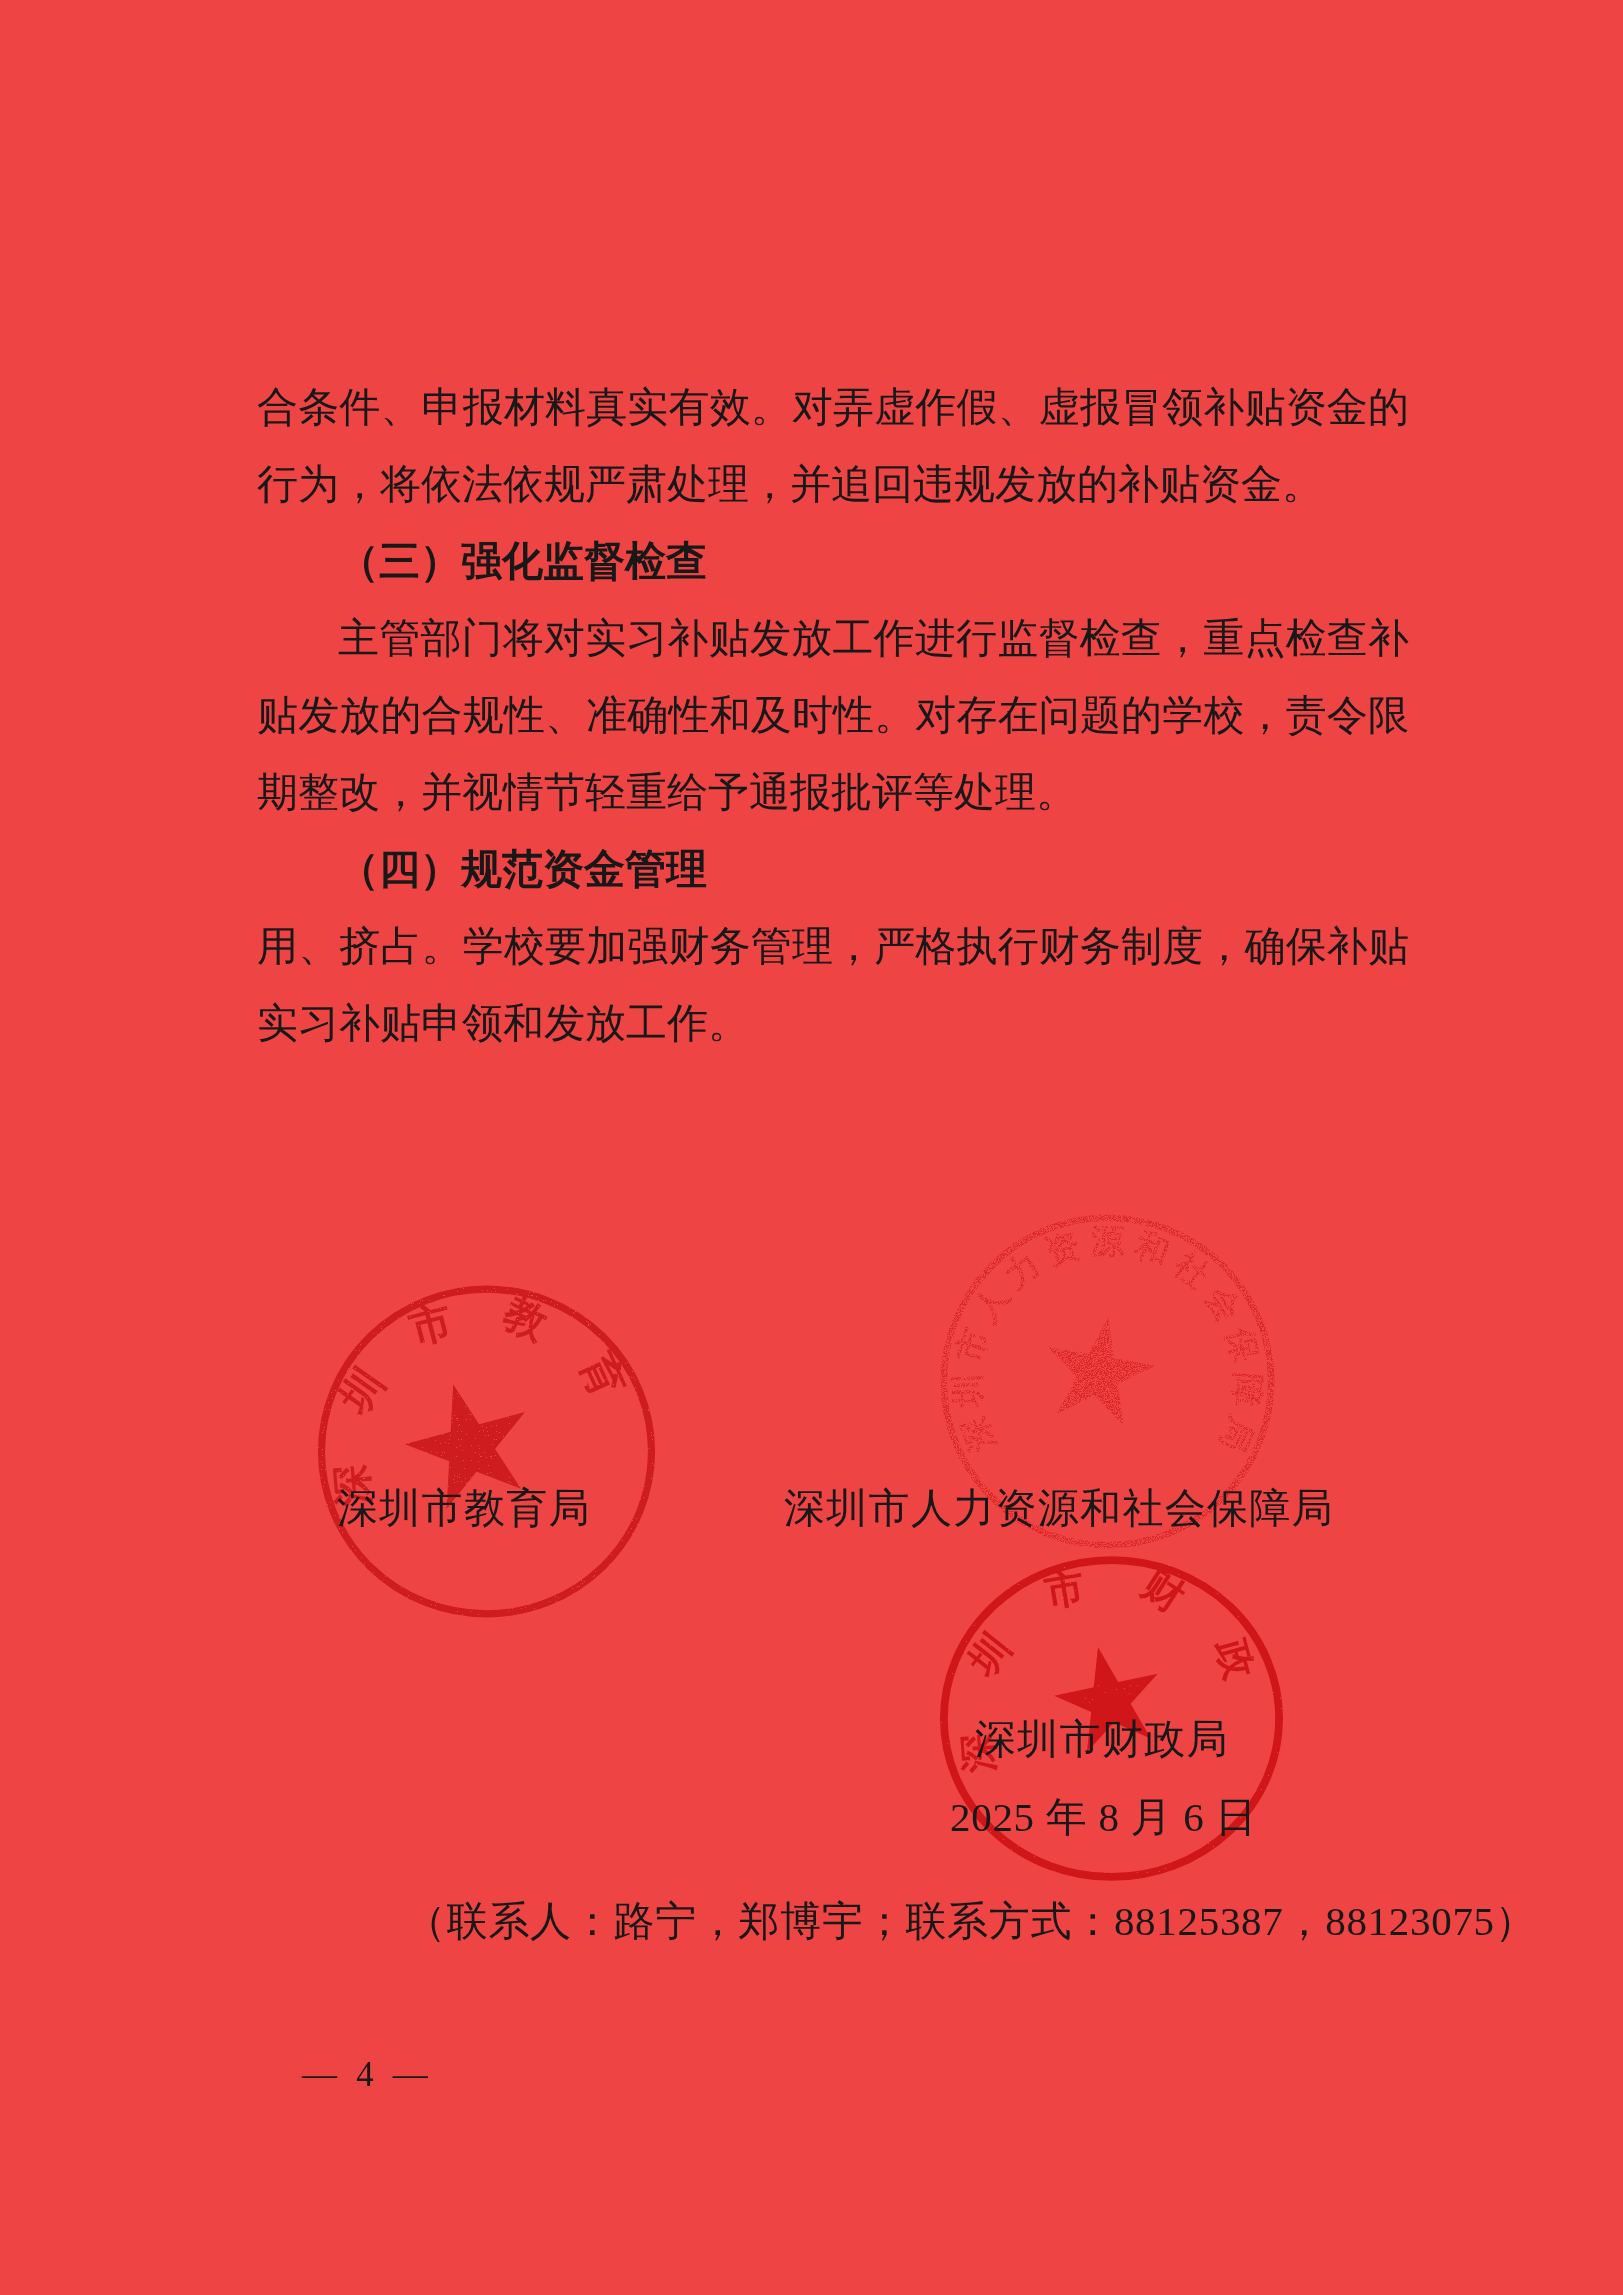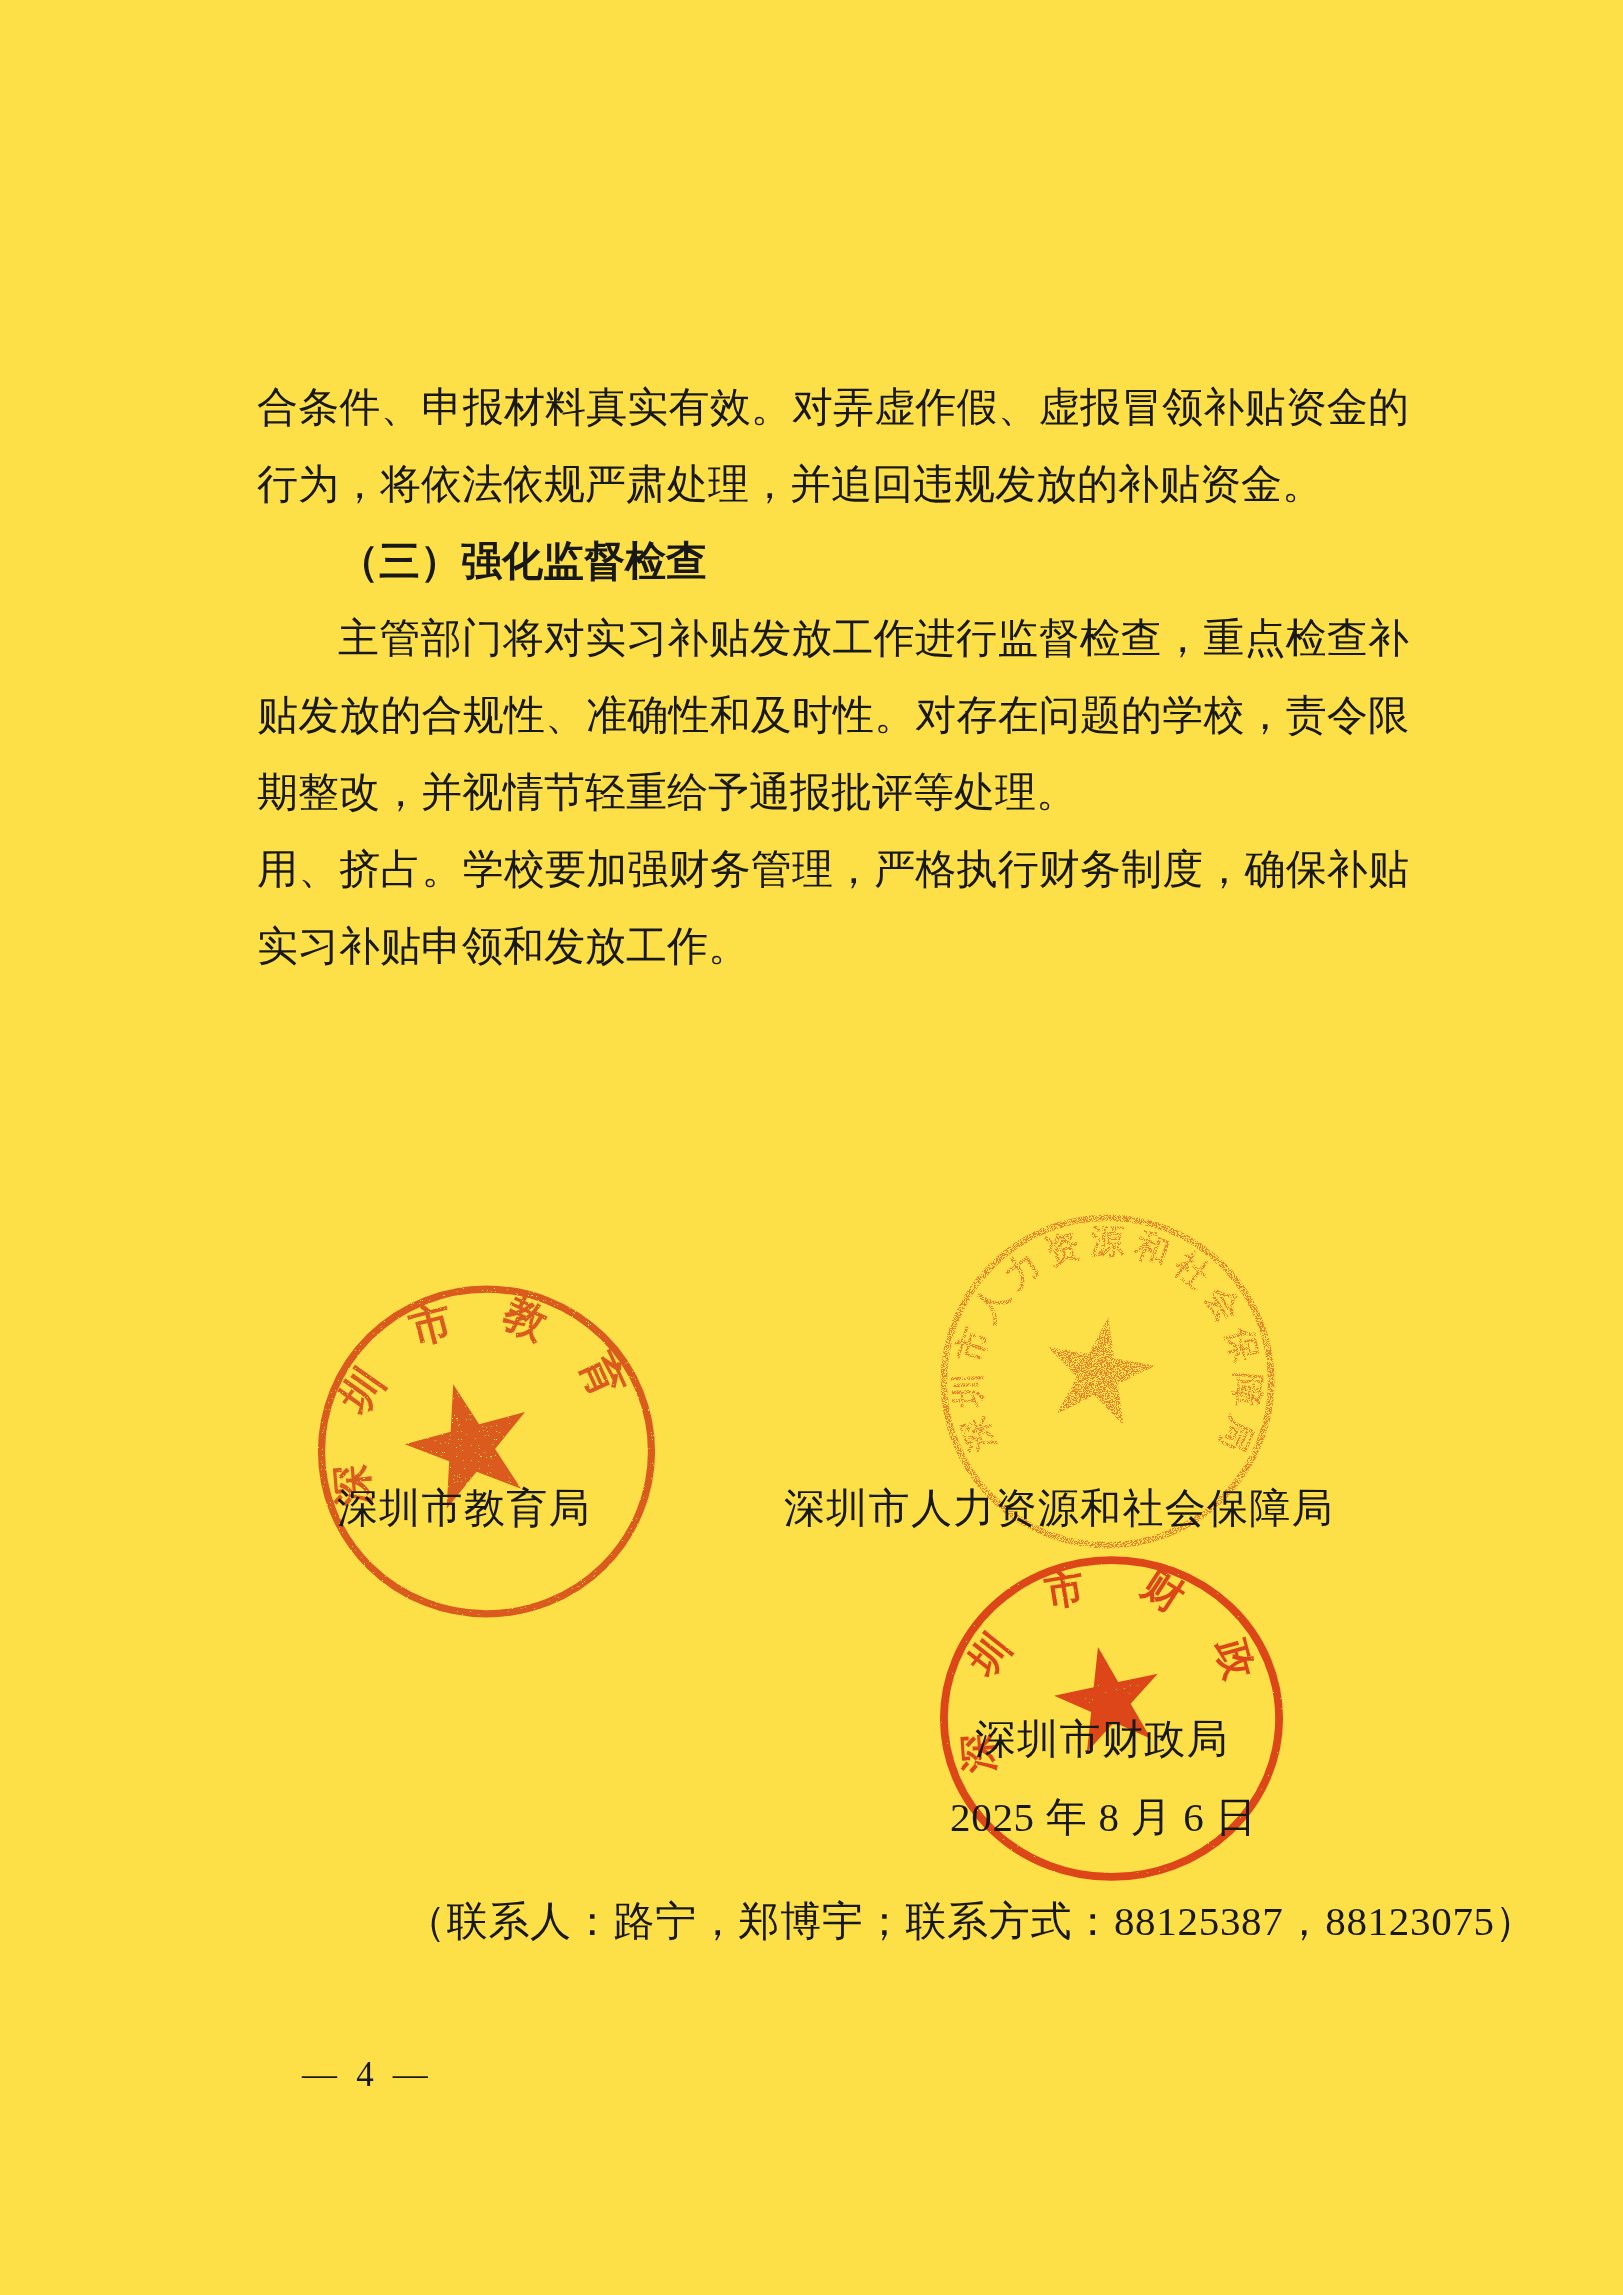--- a/index.html
+++ b/index.html
@@ -2,21 +2,21 @@
 <html style="font-size:10.5px"><head>
 <meta charset="utf-8">
 <style>
   html, body { margin: 0; padding: 0; background: #888; }
   * { box-sizing: border-box; }
 
   .page {
     position: relative;
     width: 1623px;
     height: 2295px;
-    background: #fde047;
+    background: #ef4444;
     overflow: hidden;
     font-family: "Liberation Serif", "DejaVu Serif", serif;
     color: #181818;
   }
 
   
   .bodytext {
     position: absolute;
     left: 257px;
     top: 369px;
@@ -68,20 +68,21 @@
 
 <div class="page">
 
   <div class="bodytext">
     <div class="line fill">合条件、申报材料真实有效。对弄虚作假、虚报冒领补贴资金的</div>
     <div class="line">行为，将依法依规严肃处理，并追回违规发放的补贴资金。</div>
     <div class="line indent head">（三）强化监督检查</div>
     <div class="line fill indent">主管部门将对实习补贴发放工作进行监督检查，重点检查补</div>
     <div class="line fill">贴发放的合规性、准确性和及时性。对存在问题的学校，责令限</div>
     <div class="line">期整改，并视情节轻重给予通报批评等处理。</div>
+    <div class="line indent head">（四）规范资金管理</div>
     <div class="line fill">用、挤占。学校要加强财务管理，严格执行财务制度，确保补贴</div>
     <div class="line">实习补贴申领和发放工作。</div>
   </div>
 
   <svg class="seal seal-education" viewBox="0 0 530 530">
     <defs>
       <filter id="gr1" x="-10%" y="-10%" width="120%" height="120%">
         <feTurbulence type="fractalNoise" baseFrequency="0.5" numOctaves="3" seed="7" result="n"></feTurbulence>
         <feComponentTransfer in="n" result="na">
             <feFuncA type="discrete" tableValues="0 1 1 1"></feFuncA>

